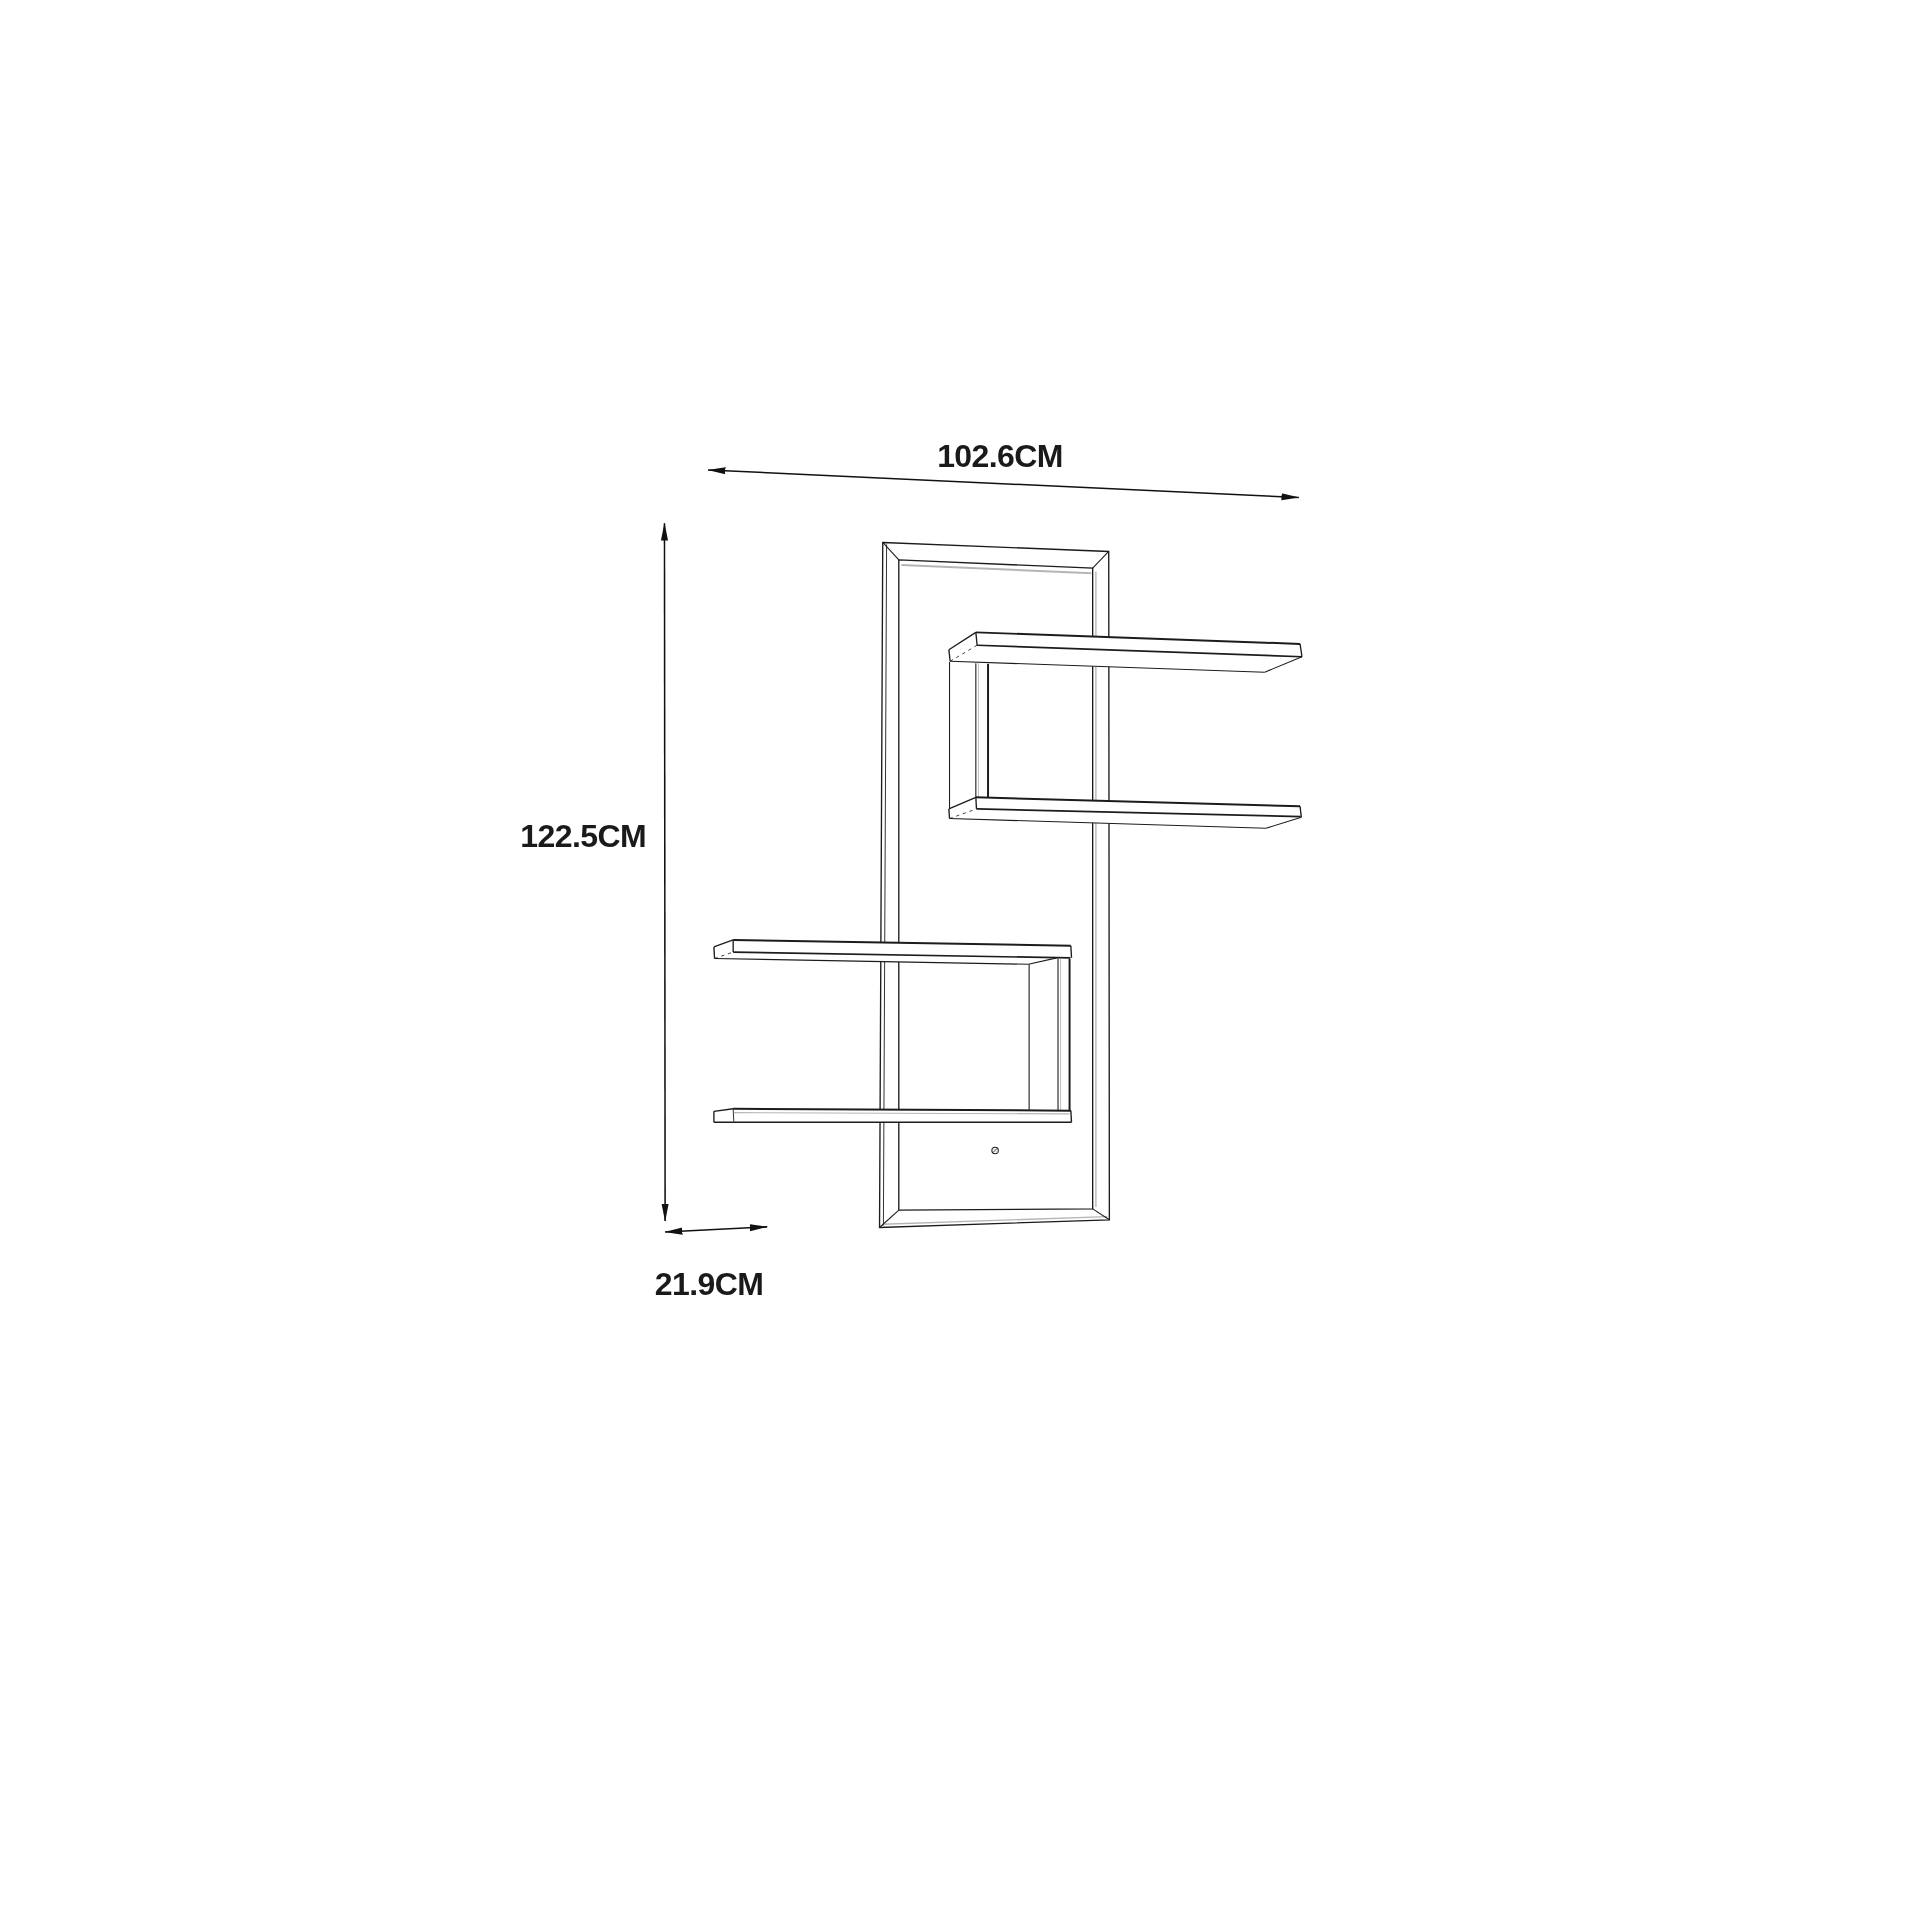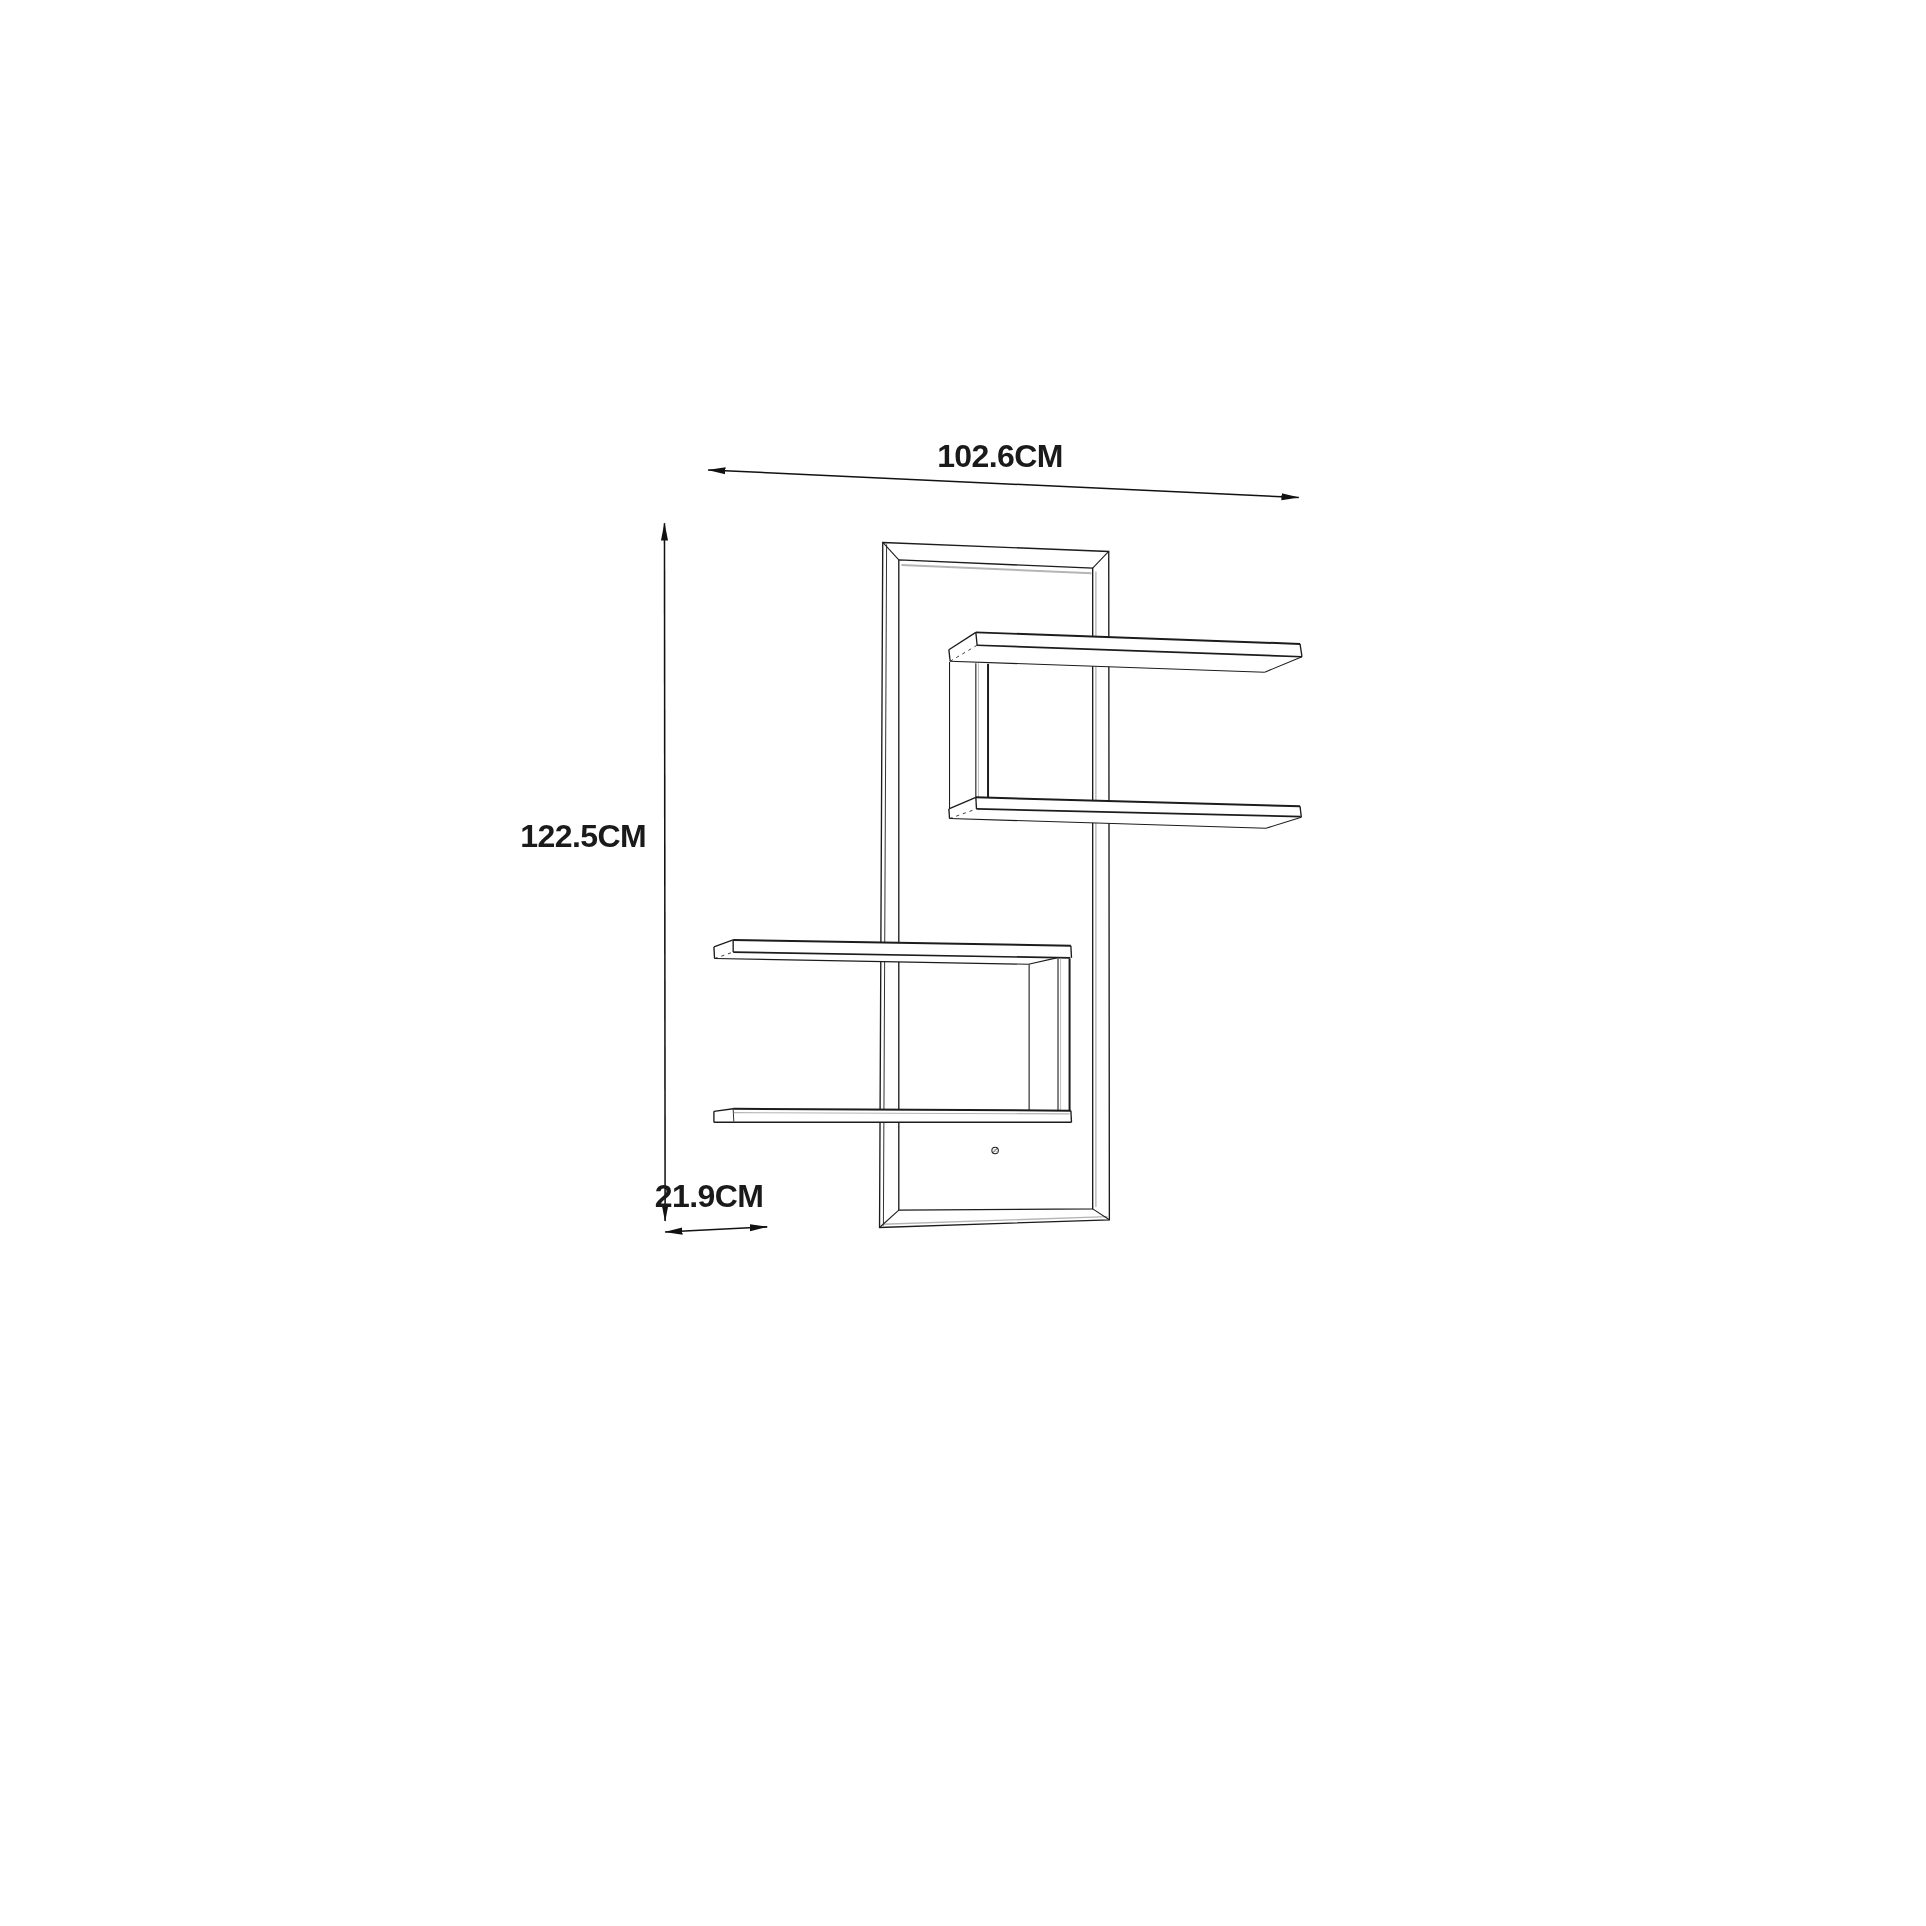--- a/index.html
+++ b/index.html
@@ -27,21 +27,21 @@
   .dot{stroke:var(--line);fill:none;stroke-width:1.3;stroke-dasharray:5 6;}
   .wh{fill:#ffffff;stroke:none;}
   .dim{stroke:#111111;stroke-width:2.4;fill:none;}
   .dim-label{
     position:absolute;color:var(--text);
     font-size:32px;line-height:32px;font-weight:700;letter-spacing:-0.6px;
     white-space:nowrap;
   }
   #label-width{left:1000px;top:440px;transform:translateX(-50%);}
   #label-height{right:1280px;top:820px;}
-  #label-depth{left:709px;top:1180px;transform:translateX(-50%);}
+  #label-depth{left:709px;top:1268px;transform:translateX(-50%);}
 </style>
 </head>
 <body>
 
 <div id="stage">
 
   <svg width="1926" height="1926" viewBox="0 0 3000 3000">
     <defs>
       <marker id="ah" orient="auto-start-reverse" markerUnits="userSpaceOnUse" markerWidth="30" markerHeight="16" refX="27" refY="7">
         <path d="M0,1.5 L28,7 L0,12.5 z" fill="#111111"></path>

